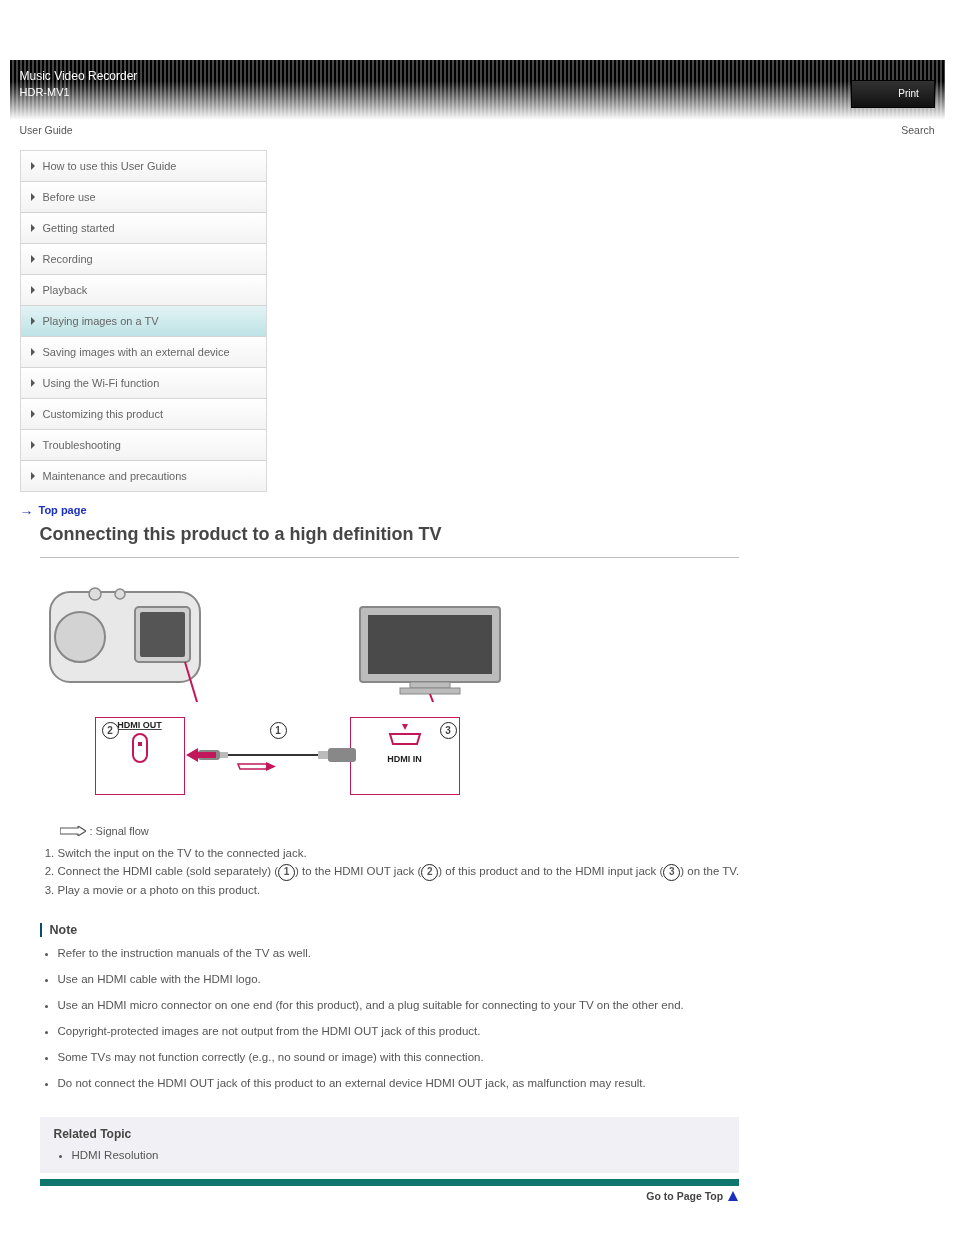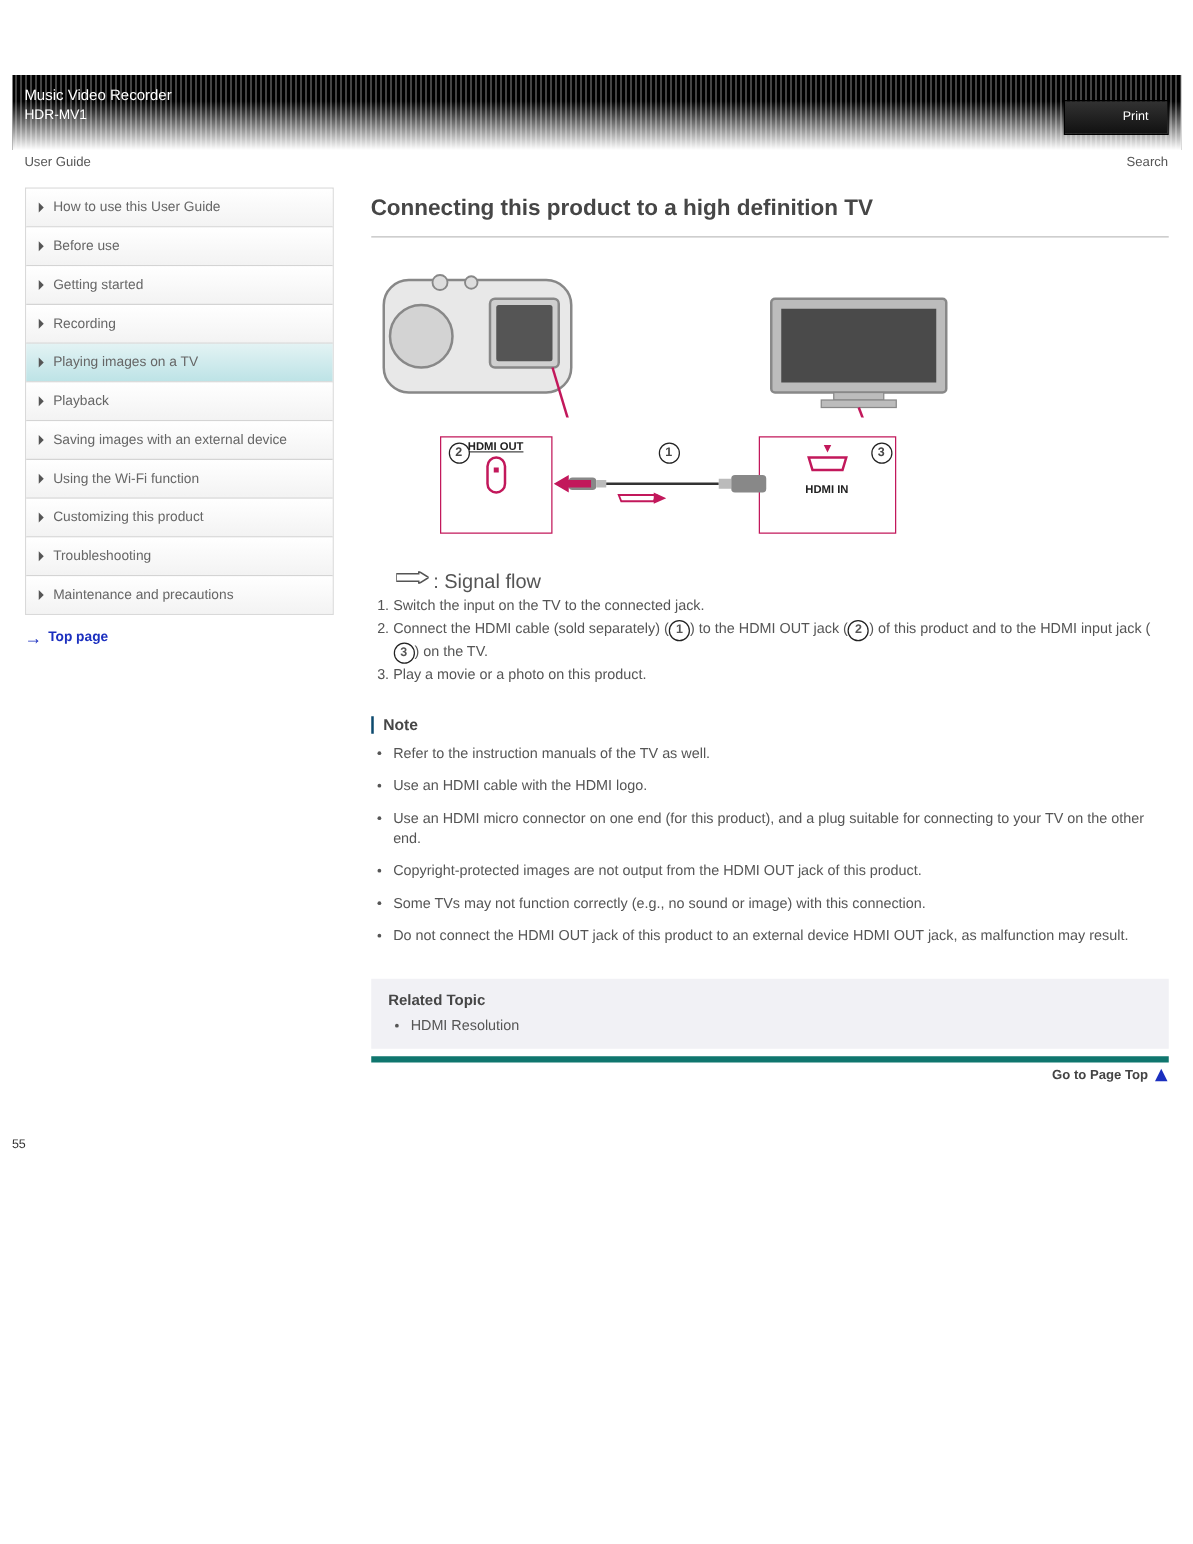--- a/index.html
+++ b/index.html
@@ -60,20 +60,21 @@
     justify-content: space-between;
     padding: 4px 10px 0 10px;
     font-size: 10.5px;
     color: #6b6b6b;
   }
   .spacer-top a { color: #6b6b6b; text-decoration: none; }
   .layout {
     display: flex;
     align-items: flex-start;
     padding: 14px 0;
+    flex-direction: column;
   }
   
   .sidebar {
     width: 245px;
     border: 1px solid #d9d9d9;
     margin-left: 10px;
     background: linear-gradient(#ffffff, #f4f4f4);
   }
   .sidebar .item {
     border-bottom: 1px solid #d4d4d4;
@@ -241,21 +242,21 @@
   }
   .gotop {
     display: flex;
     justify-content: flex-end;
     align-items: center;
     margin-top: 6px;
     font-size: 10.5px;
     color: #444;
     font-weight: bold;
     cursor: pointer;
-    border-top: 5px solid #0f766e;
+    border-top: 7px solid #0f766e;
     padding-top: 4px;
   }
   .gotop svg { margin-left: 4px; }
   .pgnum {
     text-align: left;
     font-size: 10px;
     color: #333;
     margin-top: 30px;
   }
   a.link { color: #555; text-decoration: none; }
@@ -280,22 +281,22 @@
   </div>
 
   <div class="layout">
 
     <div>
       <div class="sidebar">
         <div class="item">How to use this User Guide</div>
         <div class="item">Before use</div>
         <div class="item">Getting started</div>
         <div class="item">Recording</div>
+        <div class="item">Playback</div>
         <div class="item active">Playing images on a TV</div>
-        <div class="item">Playback</div>
         <div class="item">Saving images with an external device</div>
         <div class="item">Using the Wi-Fi function</div>
         <div class="item">Customizing this product</div>
         <div class="item">Troubleshooting</div>
         <div class="item">Maintenance and precautions</div>
       </div>
       <div class="toplink">
         <span class="arrow">→</span>
         <span>Top page</span>
       </div>
@@ -356,21 +357,21 @@
         </svg>
 
         <svg style="position:absolute;left:146px;top:173px;" width="30" height="20" viewBox="0 0 30 20">
           <polygon points="0,10 12,3 12,7 30,7 30,13 12,13 12,17" fill="#c2185b"></polygon>
         </svg>
 
         <span class="circled diag-n" style="left:62px; top:150px;">2</span>
         <span class="circled diag-n" style="left:230px; top:150px;">1</span>
         <span class="circled diag-n" style="left:400px; top:150px;">3</span>
 
-        <div class="flow-arrow" style="display:flex;font-size:16px;color:#555;">
+        <div class="flow-arrow" style="display:flex;align-items:center;font-size:11px;color:#555;">
            <svg width="26" height="10" viewBox="0 0 26 10">
              <polygon points="0,2 18,2 18,0 26,5 18,10 18,8 0,8" fill="none" stroke="#555" stroke-width="1.2"></polygon>
            </svg>
            <span style="margin-left:4px;">: Signal flow</span>
         </div>
       </div>
 
       <ol style="margin:0 0 0 18px;padding:0;font-size:11.5px;line-height:18px;color:#555;">
         <li>Switch the input on the TV to the connected jack.</li>
         <li>

